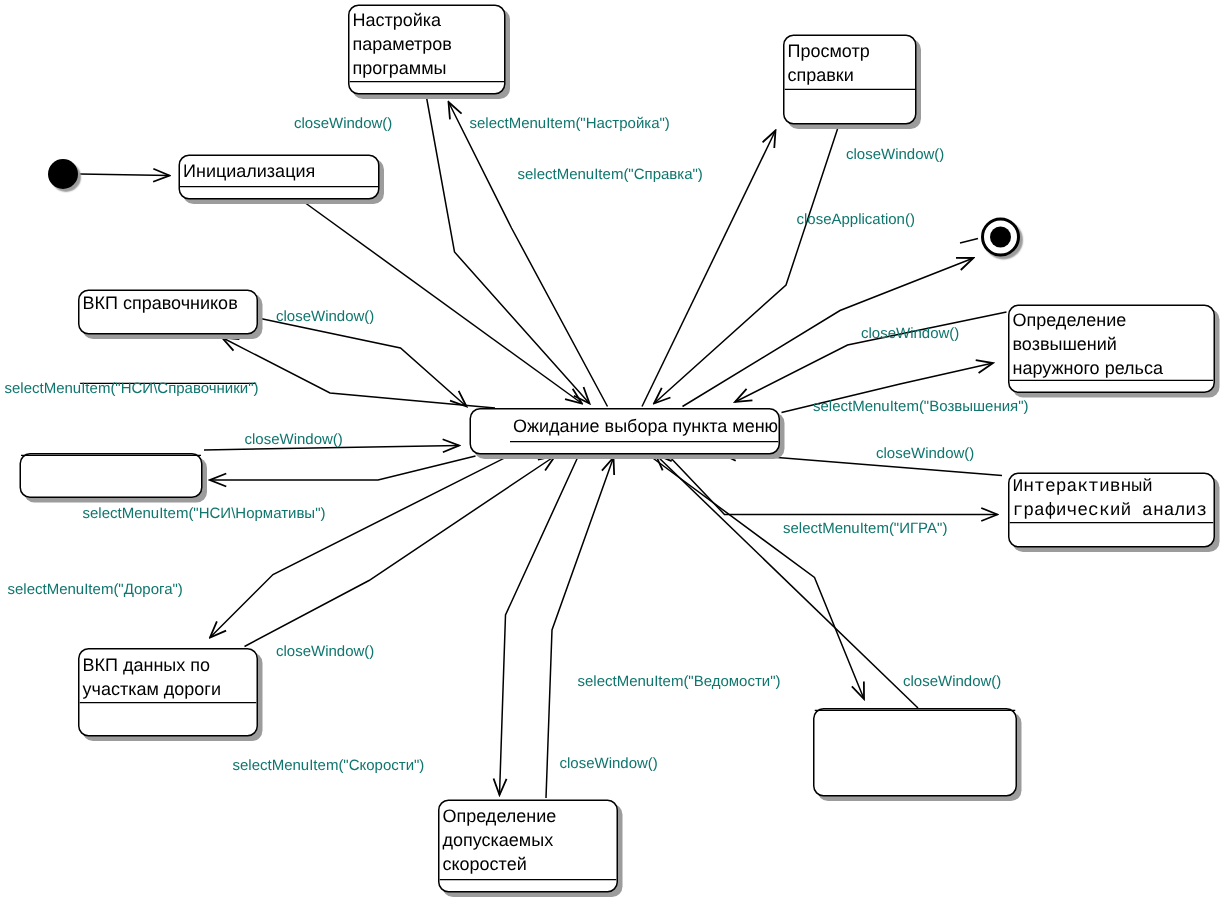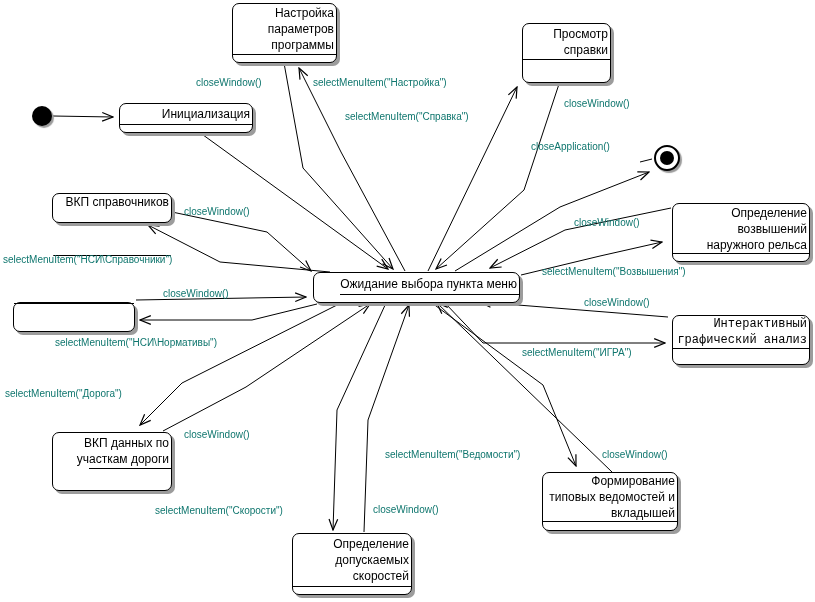--- a/index.html
+++ b/index.html
@@ -19,21 +19,21 @@
     border:1px solid #000000;
     border-radius:7px;
     box-shadow:3px 3px 0 #9c9c9c;
     display:flex; flex-direction:column;
     box-sizing:border-box;
     z-index:1;
   }
   .state-name {
     flex:1;
     display:flex; flex-direction:column;
-    justify-content:center; align-items:flex-end;
+    justify-content:center; align-items:flex-start;
     text-align:center;
     font-size:12px; line-height:16px;
     color:#000000;
     padding:0 2px;
     white-space:nowrap;
   }
   .state-extra {
     border-top:1px solid #000000;
     border-radius:0 0 6px 6px;
   }
@@ -149,33 +149,28 @@
     <div class="state" style="left: 13px; top: 302px; width: 122px; height: 30px;">
       <div class="state-extra" style="height: 7px;"></div>
     </div>
     <div class="state" style="left: 672px; top: 315px; width: 138px; height: 50px; font-family: Liberation Mono, monospace;">
       <div class="state-name">
         <div>Интерактивный</div>
         <div>графический анализ</div>
       </div>
       <div class="state-extra" style="height: 22px;"></div>
     </div>
-    <div class="state" style="left: 52px; top: 432px; width: 120px; height: 59px; padding-left: 36px;">
+    <div class="state" style="left: 52px; top: 432px; width: 120px; height: 59px;">
       <div class="state-name">
         <div>ВКП данных по</div>
         <div>участкам дороги</div>
       </div>
       <div class="state-extra" style="height: 21px;"></div>
     </div>
     <div class="state" style="left: 542px; top: 472px; width: 136px; height: 59px;">
-      <div class="state-name">
-        <div>Формирование</div>
-        <div>типовых ведомостей и</div>
-        <div>вкладышей</div>
-      </div>
       <div class="state-extra" style="height: 8px;"></div>
     </div>
     <div class="state" style="left: 292px; top: 533px; width: 120px; height: 62px;">
       <div class="state-name">
         <div>Определение</div>
         <div>допускаемых</div>
         <div>скоростей</div>
       </div>
       <div class="state-extra" style="height: 7px;"></div>
     </div>

